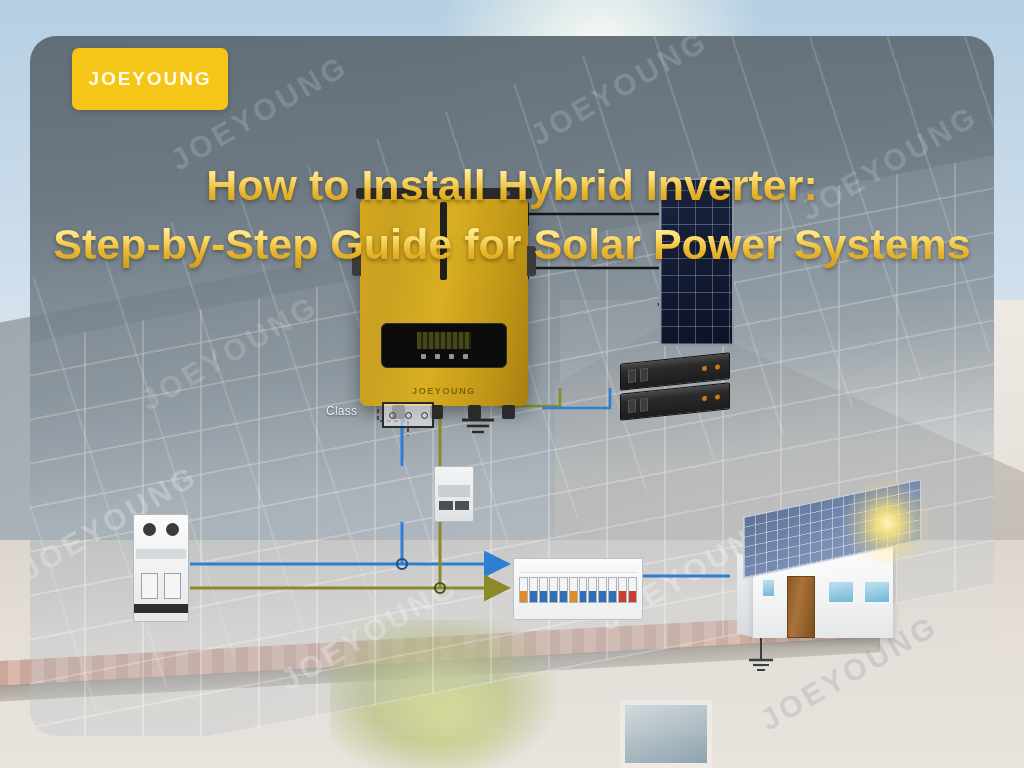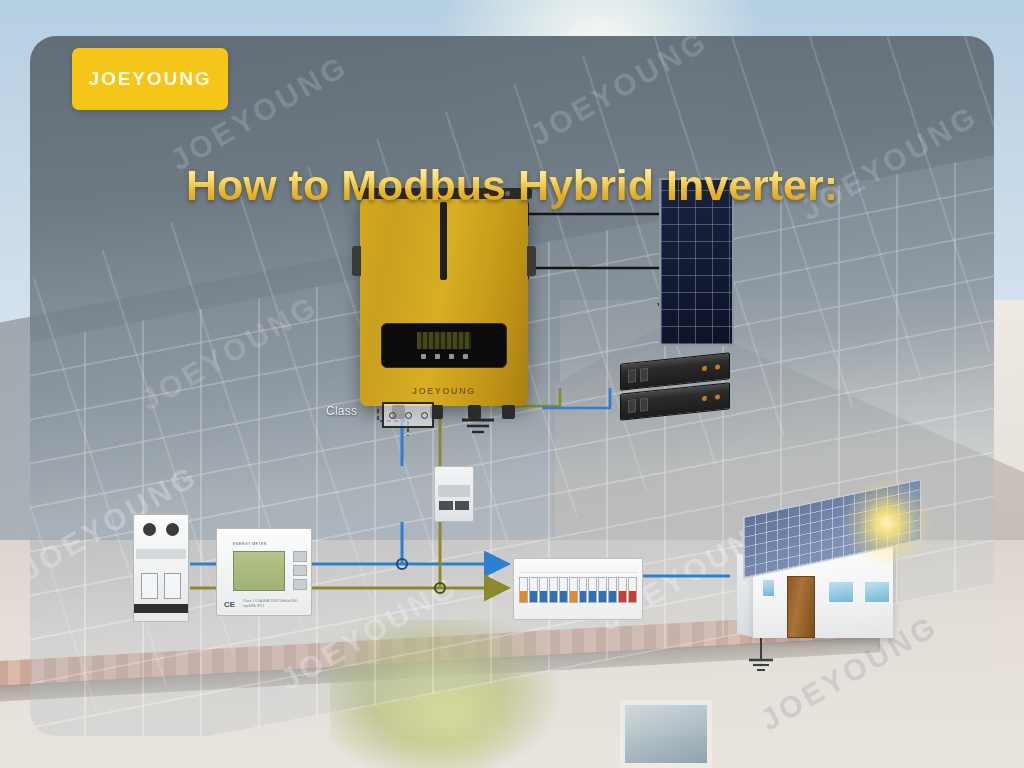--- a/index.html
+++ b/index.html
@@ -482,29 +482,20 @@
 
       <div id="left-breaker">
         <div class="lb-knob k1"></div>
         <div class="lb-knob k2"></div>
         <div class="lb-bar"></div>
         <div class="lb-toggle t1"></div>
         <div class="lb-toggle t2"></div>
         <div class="lb-base"></div>
       </div>
 
-      <div id="energy-meter">
-        <div id="meter-top-text">ENERGY METER</div>
-        <div id="meter-lcd"></div>
-        <div class="meter-btn b1"></div>
-        <div class="meter-btn b2"></div>
-        <div class="meter-btn b3"></div>
-        <div id="meter-ce">CE</div>
-        <div id="meter-micro">Class 1 0.5A-80A 230V 50Hz\n1000 imp/kWh  IP51</div>
-      </div>
 
       <div id="consumer-unit">
         <div id="cu-top-line"></div>
         <div id="cu-rail">
           <div class="cu-brk orange"></div>
           <div class="cu-brk"></div>
           <div class="cu-brk"></div>
           <div class="cu-brk"></div>
           <div class="cu-brk"></div>
           <div class="cu-brk orange"></div>
@@ -528,17 +519,18 @@
         <div class="house-win w3"></div>
       </div>
 
     </div>
 
     <div id="logo-badge">
       <span class="logo-text">JOEYOUNG</span>
     </div>
 
     <div id="title-block">
-      <div class="title-line">How to Modbus Hybrid Inverter:</div>
+      <div class="title-line">How to Install Hybrid Inverter:</div>
+      <div class="title-line">Step-by-Step Guide for Solar Power Systems</div>
     </div>
 
   </div>
 </div>
 
 </body></html>

